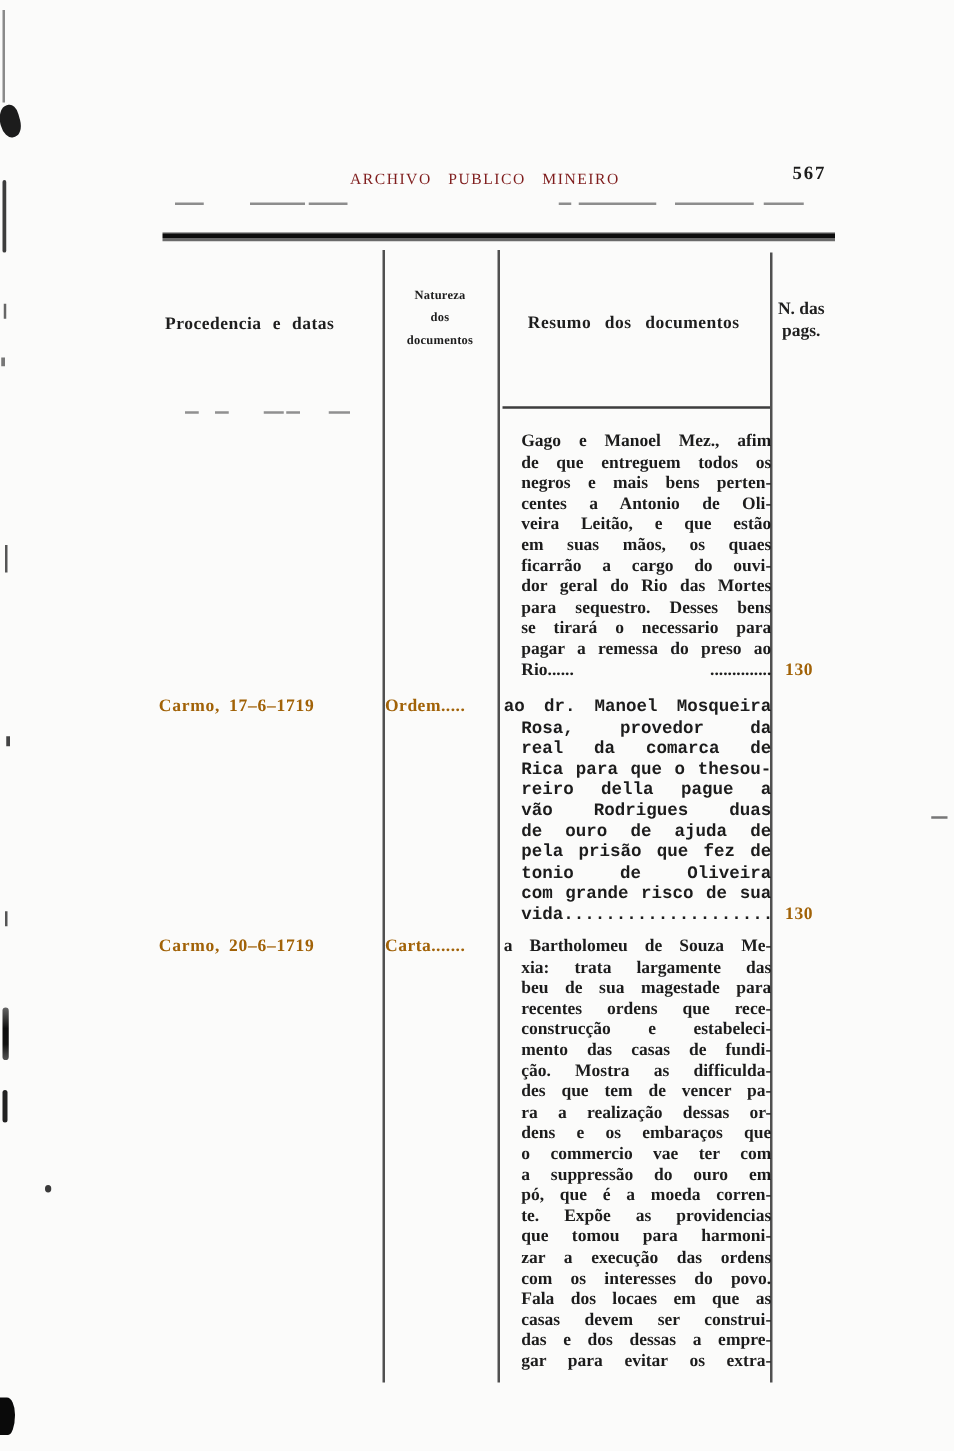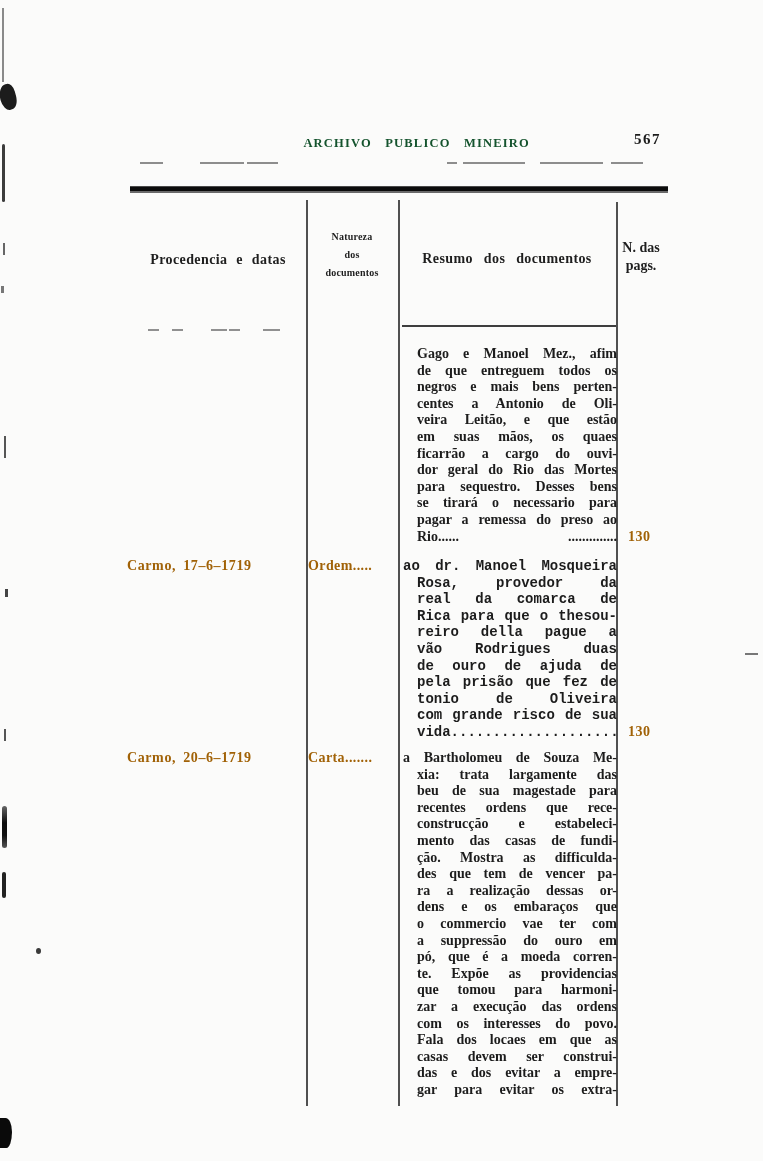--- a/index.html
+++ b/index.html
@@ -1,36 +1,36 @@
 <!DOCTYPE html>
 <html><head>
 <meta charset="utf-8">
 <style>
   * { margin:0; padding:0; box-sizing:border-box; }
   html,body { width:763px; height:1161px; background:#fbfbfa; }
   .page { position:relative; width:763px; height:1161px; background:#fbfbfa;
           font-family:"Liberation Serif", serif; color:#1c1c1c; overflow:hidden; }
 
   
-  .head-title { position:absolute; left:280px; top:136px; width:250px; text-align:right;
-                font-size:12.5px; font-weight:bold; letter-spacing:1.2px; word-spacing:9px; color:#14532d; }
+  .head-title { position:absolute; left:280px; top:136px; width:250px; text-align:left;
+                font-size:12.5px; font-weight:normal; letter-spacing:1.2px; word-spacing:9px; color:#7f1d1d; }
   .page-number { position:absolute; left:634px; top:131px; font-size:15px; font-weight:bold; letter-spacing:1.5px; }
 
   
   .dash  { position:absolute; top:162px; height:2px; background:#8d8d8d; }
   .hdash { position:absolute; top:329px; height:2px; background:#909090; }
   .thick-rule { position:absolute; left:130px; top:186px; width:538px; height:7px;
                 background:linear-gradient(180deg,#4a4a4a 0 18%,#0c0c0c 18% 68%,#6a6a6a 68% 100%); }
   .vline { position:absolute; width:1.5px; background:#505050; top:200px; height:906px; }
   .v1 { left:306px; } .v2 { left:398px; } .v3 { left:616px; top:202px; height:904px; }
   .resumo-underline { position:absolute; left:402px; top:325px; width:214px; height:2px; background:#3e3e3e; }
 
   
   .colhead { position:absolute; font-weight:bold; font-size:14px; line-height:18px; color:#1e1e1e; }
-  .ch0 { left:132px; top:251px; width:172px; text-align:center; letter-spacing:.4px; word-spacing:5px; }
+  .ch0 { left:132px; top:251px; width:172px; text-align:left; letter-spacing:.4px; word-spacing:5px; }
   .ch1 { left:307px; top:228px; width:90px;  text-align:center; font-size:10px; letter-spacing:.2px; }
   .ch2 { left:400px; top:250px; width:214px; text-align:center; letter-spacing:.4px; word-spacing:7px; }
   .ch3 { left:617px; top:239px; width:48px;  text-align:center; line-height:17.5px; }
 
   
   .cell   { position:absolute; font-weight:bold; font-size:14px; white-space:nowrap; color:#a16207; }
   .proc   { letter-spacing:.6px; word-spacing:3px; }
   .nat    { letter-spacing:.4px; }
   .pags   { letter-spacing:.5px; }
   .resumo { position:absolute; left:403px; width:214px; font-weight:bold; font-size:14px; color:#1c1c1c; }
@@ -147,18 +147,18 @@
         <div class="line">dens e os embaraços que</div>
         <div class="line">o commercio vae ter com</div>
         <div class="line">a suppressão do ouro em</div>
         <div class="line">pó, que é a moeda corren-</div>
         <div class="line">te. Expõe as providencias</div>
         <div class="line">que tomou para harmoni-</div>
         <div class="line">zar a execução das ordens</div>
         <div class="line">com os interesses do povo.</div>
         <div class="line">Fala dos locaes em que as</div>
         <div class="line">casas devem ser construi-</div>
-        <div class="line">das e dos evitar a empre-</div>
+        <div class="line">das e dos dessas a empre-</div>
         <div class="line">gar para evitar os extra-</div>
       </div>
     </div>
 
 </div>
 
 </body></html>

